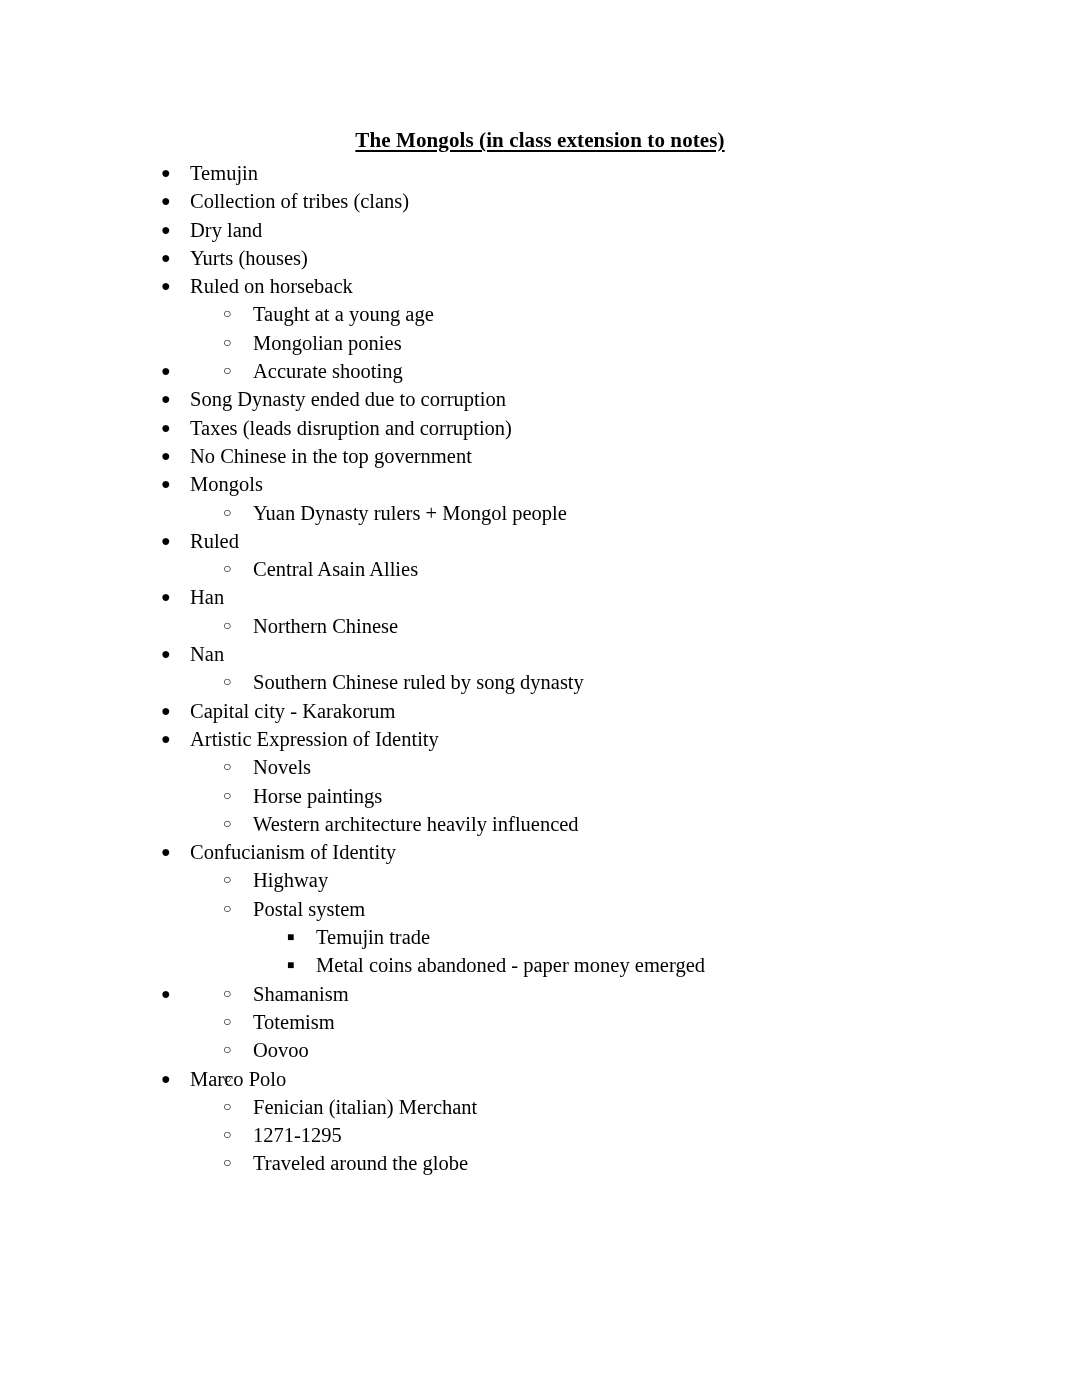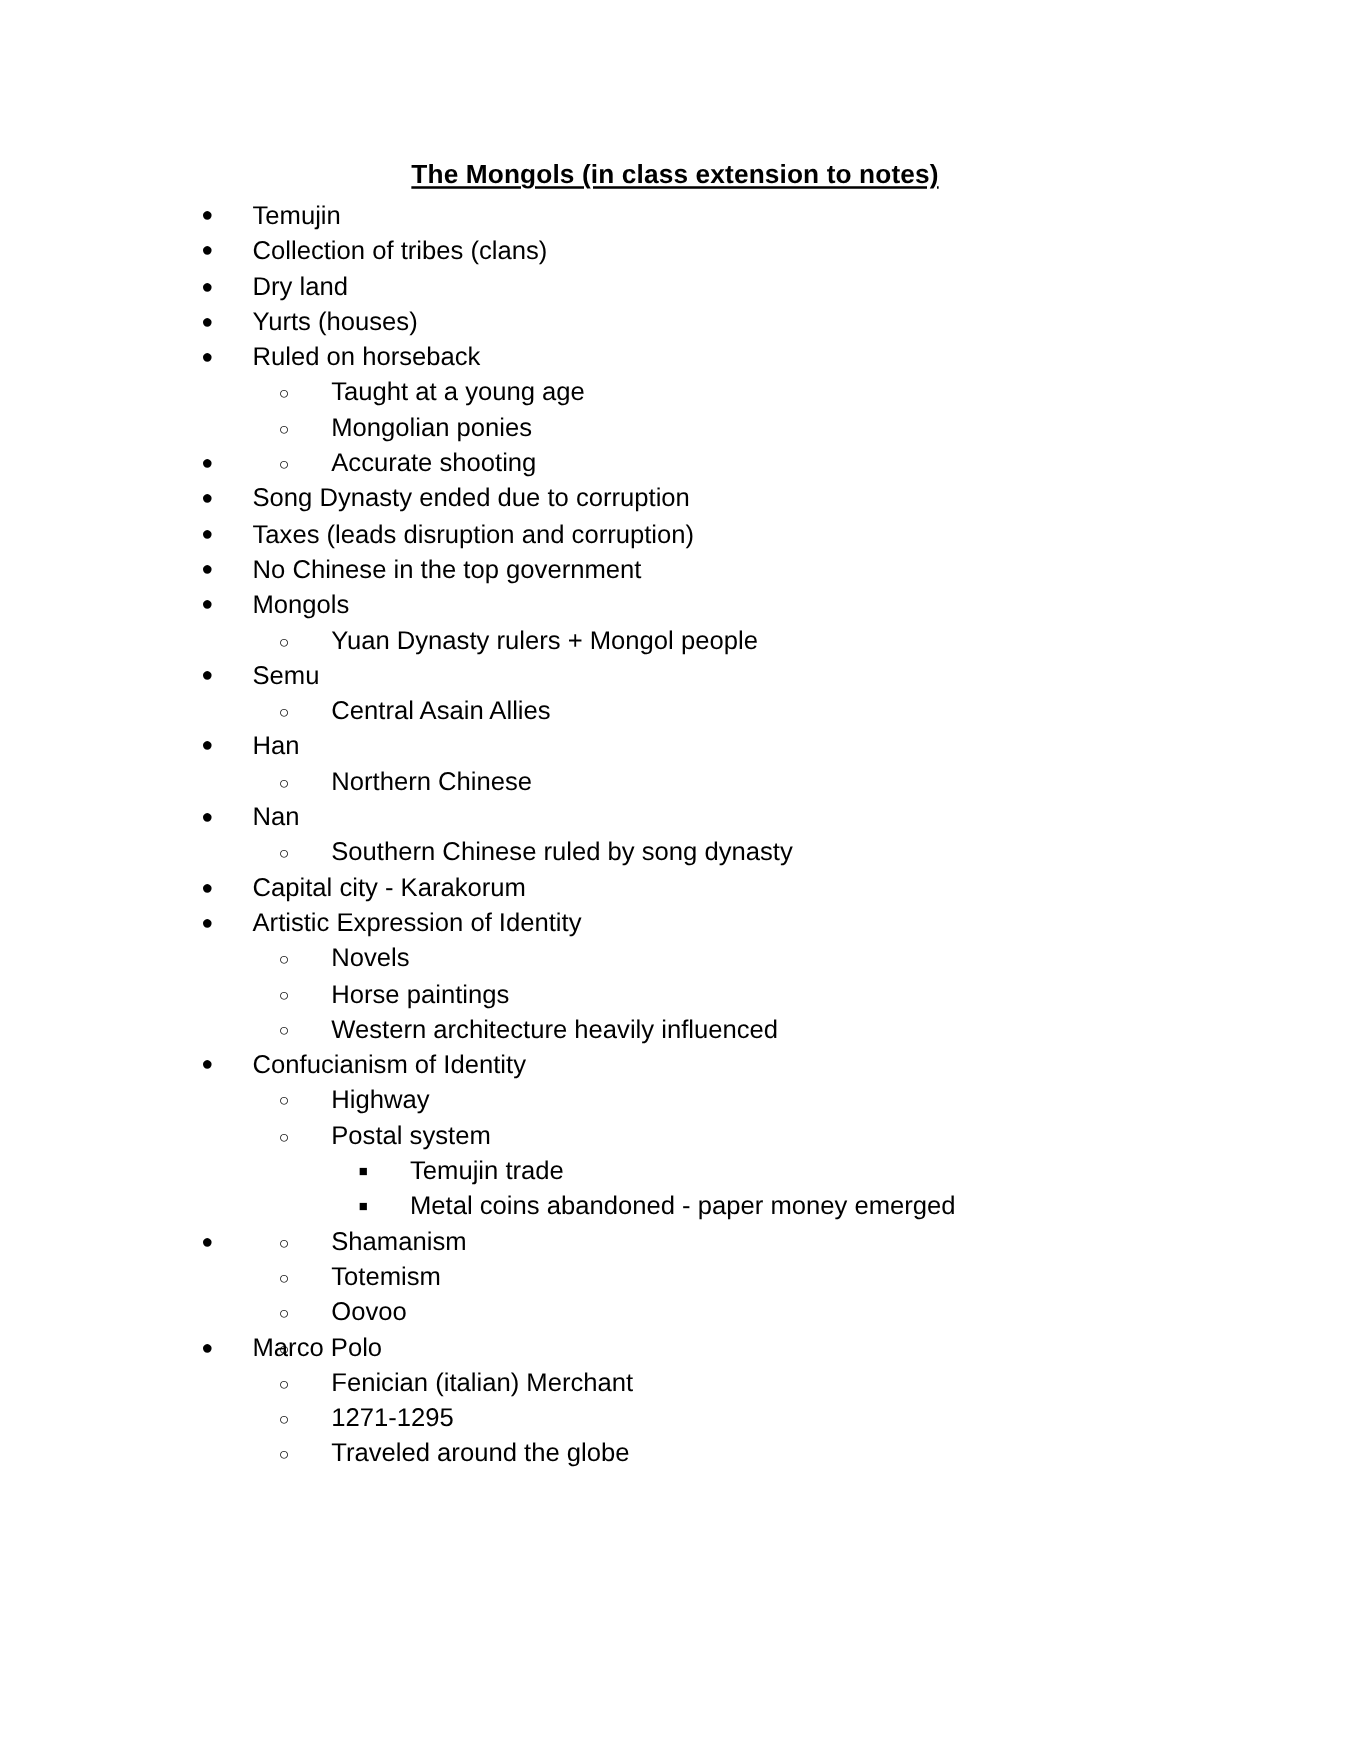--- a/index.html
+++ b/index.html
@@ -5,21 +5,21 @@
   html, body {
     margin: 0;
     padding: 0;
     background: #ffffff;
   }
   .page {
     position: relative;
     width: 1080px;
     height: 1186px;
     background: #ffffff;
-    font-family: Liberation Sans, sans-serif;
+    font-family: Liberation Serif, serif;
     color: #000000;
     overflow: hidden;
   }
   .doc-body {
     position: absolute;
     left: 0;
     top: 0;
     width: 1080px;
   }
   .doc-title {
@@ -46,21 +46,20 @@
     white-space: nowrap;
   }
   .li .bullet {
     position: absolute;
     display: inline-block;
     text-align: left;
     line-height: 28.3px;
   }
   .li .txt {
     display: inline-block;
-    margin-left: 12px;
   }
 
   
   .lvl1 { padding-left: 190px; }
   .lvl1 .bullet {
     left: 161px;
     top: 0;
     width: 14px;
     font-size: 16px;
   }
@@ -95,21 +94,21 @@
         <div class="li lvl1"><span class="bullet">●</span><span class="txt">Ruled on horseback</span></div>
         <div class="li lvl2"><span class="bullet">○</span><span class="txt">Taught at a young age</span></div>
         <div class="li lvl2"><span class="bullet">○</span><span class="txt">Mongolian ponies</span></div>
         <div class="li lvl1"><span class="bullet">●</span></div>
         <div class="li lvl2"><span class="bullet">○</span><span class="txt">Accurate shooting</span></div>
         <div class="li lvl1"><span class="bullet">●</span><span class="txt">Song Dynasty ended due to corruption</span></div>
         <div class="li lvl1"><span class="bullet">●</span><span class="txt">Taxes (leads disruption and corruption)</span></div>
         <div class="li lvl1"><span class="bullet">●</span><span class="txt">No Chinese in the top government</span></div>
         <div class="li lvl1"><span class="bullet">●</span><span class="txt">Mongols</span></div>
         <div class="li lvl2"><span class="bullet">○</span><span class="txt">Yuan Dynasty rulers + Mongol people</span></div>
-        <div class="li lvl1"><span class="bullet">●</span><span class="txt">Semu</span></div>
+        <div class="li lvl1"><span class="bullet">●</span><span class="txt">Ruled</span></div>
         <div class="li lvl2"><span class="bullet">○</span><span class="txt">Central Asain Allies</span></div>
         <div class="li lvl1"><span class="bullet">●</span><span class="txt">Han</span></div>
         <div class="li lvl2"><span class="bullet">○</span><span class="txt">Northern Chinese</span></div>
         <div class="li lvl1"><span class="bullet">●</span><span class="txt">Nan</span></div>
         <div class="li lvl2"><span class="bullet">○</span><span class="txt">Southern Chinese ruled by song dynasty</span></div>
         <div class="li lvl1"><span class="bullet">●</span><span class="txt">Capital city - Karakorum</span></div>
         <div class="li lvl1"><span class="bullet">●</span><span class="txt">Artistic Expression of Identity</span></div>
         <div class="li lvl2"><span class="bullet">○</span><span class="txt">Novels</span></div>
         <div class="li lvl2"><span class="bullet">○</span><span class="txt">Horse paintings</span></div>
         <div class="li lvl2"><span class="bullet">○</span><span class="txt">Western architecture heavily influenced</span></div>

